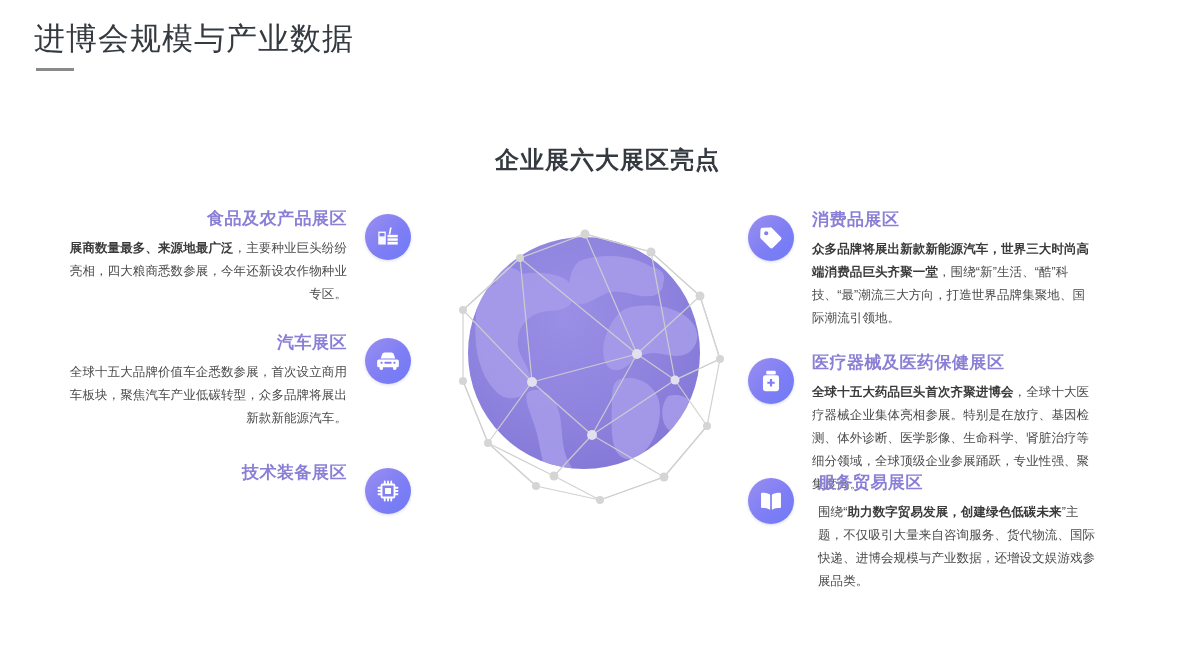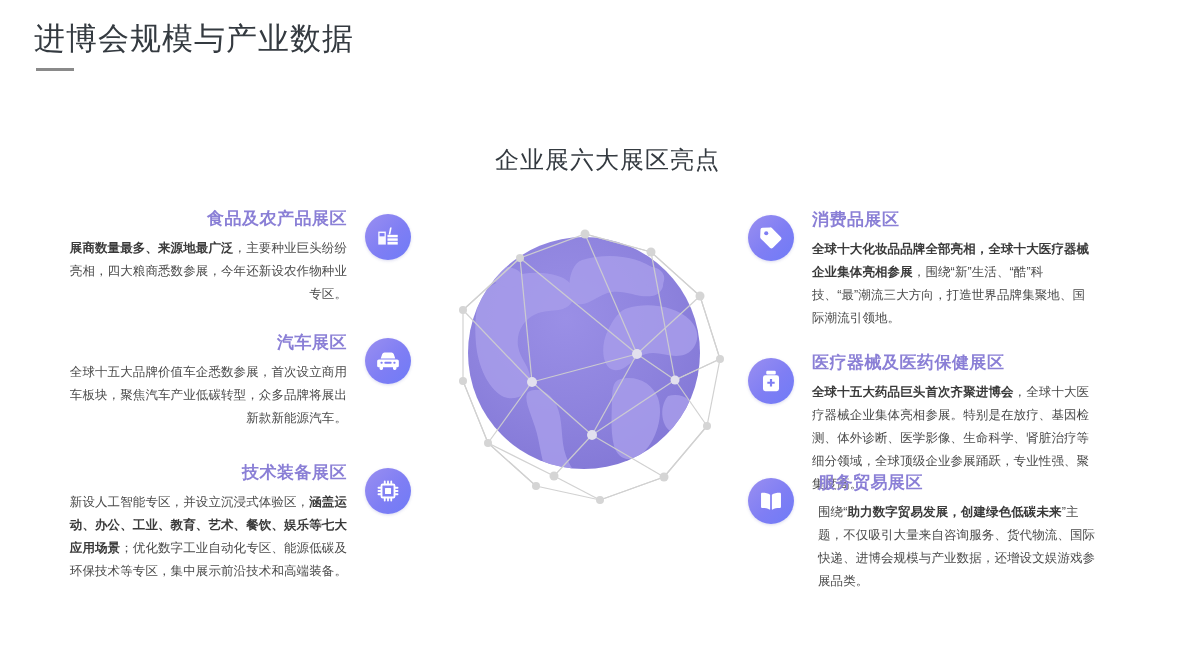--- a/index.html
+++ b/index.html
@@ -37,21 +37,21 @@
   }
 
   
   #center-heading {
     position: absolute;
     left: 0;
     right: 0;
     top: 144px;
     text-align: center;
     font-size: 24px;
-    font-weight: 400;
+    font-weight: 700;
     letter-spacing: 1px;
     color: #343a40;
     padding-left: 25px;
   }
 
   
   #globe-wrap {
     position: absolute;
     left: 432px;
     top: 196px;
@@ -236,42 +236,41 @@
       <rect x="5" y="12.8" width="2.1" height="1.7" rx="0.8" fill="#7f7ef4"></rect>
       <rect x="16.9" y="12.8" width="2.1" height="1.7" rx="0.8" fill="#7f7ef4"></rect>
       <rect x="8.6" y="12.8" width="6.8" height="1.7" rx="0.8" fill="#7f7ef4"></rect>
     </svg>
   </div>
 </div>
 
 <div class="feature left" id="feature-tech">
   <div class="feat-text">
     <div class="feat-head">技术装备展区</div>
-    <div class="feat-body"><span>新设人工智能专区，并设立沉浸式体验区，</span><b>涵盖运动、办公、工业、教育、艺术、餐饮、娱乐等七大应用场景</b><span>；优化数字工业自动化专区、能源低碳及环保技术等专区，集中展示前沿技术和高端装备。</span></div>
   </div>
   <div class="icon-badge">
     <svg viewBox="0 0 24 24" fill="none" stroke="#ffffff" stroke-width="1.7" stroke-linecap="round" aria-hidden="true">
       <rect x="6" y="6" width="12" height="12" rx="1.2" stroke="#ffffff"></rect>
       <rect x="9.2" y="9.2" width="5.6" height="5.6" rx="0.6" fill="#ffffff" stroke="none"></rect>
       <path d="M9 3.2v2.6M12 3.2v2.6M15 3.2v2.6M9 18.2v2.6M12 18.2v2.6M15 18.2v2.6"></path>
       <path d="M3.2 9h2.6M3.2 12h2.6M3.2 15h2.6M18.2 9h2.6M18.2 12h2.6M18.2 15h2.6"></path>
     </svg>
   </div>
 </div>
 
 <div class="feature right" id="feature-consumer">
   <div class="icon-badge">
     <svg viewBox="0 0 24 24" fill="#ffffff" aria-hidden="true">
       <path d="M12.6 2.6 21 11a2 2 0 0 1 0 2.8l-7.2 7.2a2 2 0 0 1-2.8 0L2.6 12.6a2 2 0 0 1-.6-1.5l.3-6.6A2 2 0 0 1 4.4 2.5l6.6-.3a2 2 0 0 1 1.6.4z"></path>
       <circle cx="7.6" cy="7.6" r="1.9" fill="#7f7ef4"></circle>
     </svg>
   </div>
   <div class="feat-text">
     <div class="feat-head">消费品展区</div>
-    <div class="feat-body"><b>全球十大化妆品品牌全部亮相，全球十大医疗器械企业集体亮相参展</b><span>，围绕“新”生活、“酷”科技、“最”潮流三大方向，打造世界品牌集聚地、国际潮流引领地。</span></div>
+    <div class="feat-body"><b>众多品牌将展出新款新能源汽车，世界三大时尚高端消费品巨头齐聚一堂</b><span>，围绕“新”生活、“酷”科技、“最”潮流三大方向，打造世界品牌集聚地、国际潮流引领地。</span></div>
   </div>
 </div>
 
 <div class="feature right" id="feature-medical">
   <div class="icon-badge">
     <svg viewBox="0 0 24 24" fill="#ffffff" aria-hidden="true">
       <rect x="7.6" y="2.6" width="8.8" height="3.4" rx="1"></rect>
       <rect x="4.6" y="6.8" width="14.8" height="14.6" rx="2.2"></rect>
       <path d="M11 10.2h2v2.4h2.4v2h-2.4v2.4h-2v-2.4H8.6v-2H11z" fill="#7f7ef4"></path>
     </svg>

